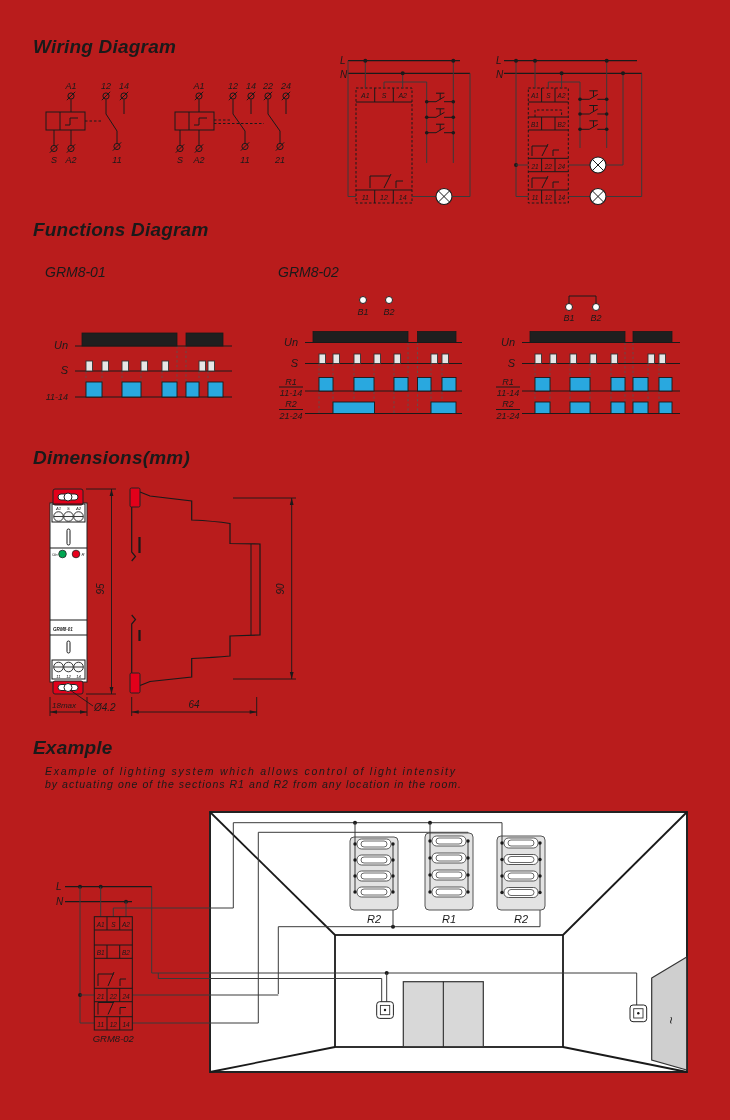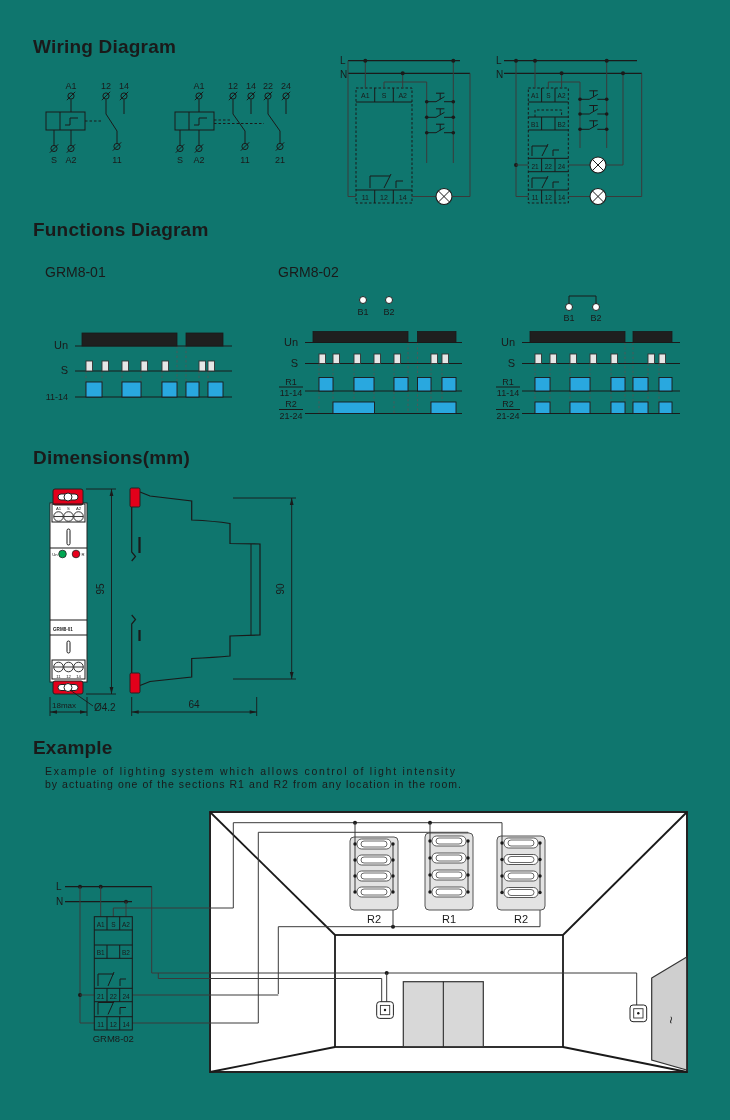--- a/index.html
+++ b/index.html
@@ -1,16 +1,16 @@
 <!DOCTYPE html>
 <html style="--accent_red: #e2001a; --signal_blue: #29a8df; --bar_dark: #1f1f1f; --pulse_gray: #e6e6e6; --panel_gray: #e3e3e3; --door_gray: #d8d8d8; --led_green: #00a651; --led_red: #e8001c;"><head>
 <meta charset="utf-8">
 <style>
   html,body{margin:0;padding:0;background:#fff;}
-  #page{position:relative;width:730px;height:1120px;background:#0f766e;overflow:hidden;}
+  #page{position:relative;width:730px;height:1120px;background:#b91c1c;overflow:hidden;font-style:italic;}
   svg{position:absolute;left:0;top:0;}
   text{font-family:"Liberation Sans","DejaVu Sans",sans-serif;fill:#1a1a1a;}
   .h{font-size:19px;font-weight:bold;letter-spacing:.2px;}
   .model{font-size:14px;}
   .rowlab{font-size:11px;}
   .fraclab{font-size:9px;}
   .small{font-size:9px;}
   .cell{font-size:7px;}
   .cellb{font-size:6.5px;}
   .tiny{font-size:4.2px;}

